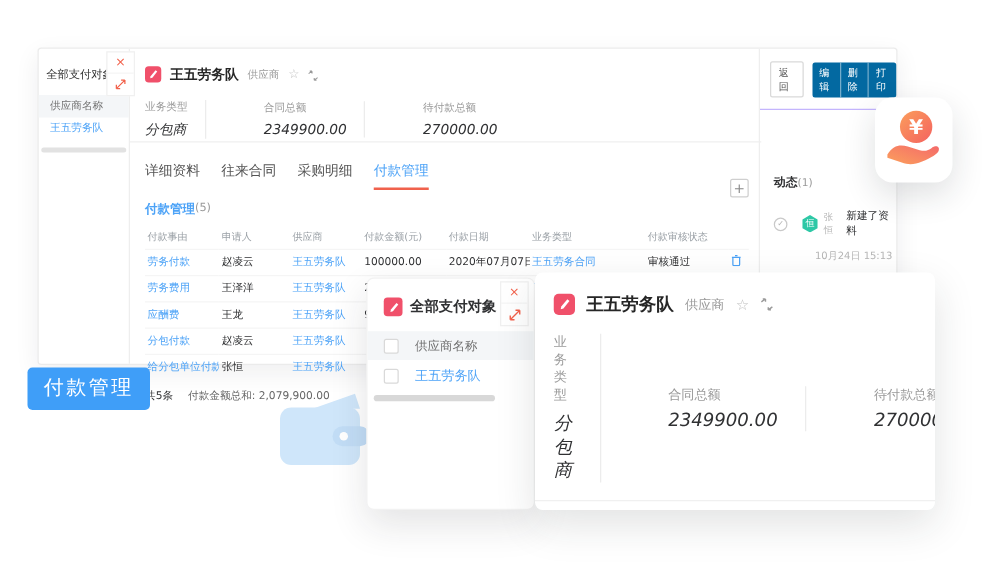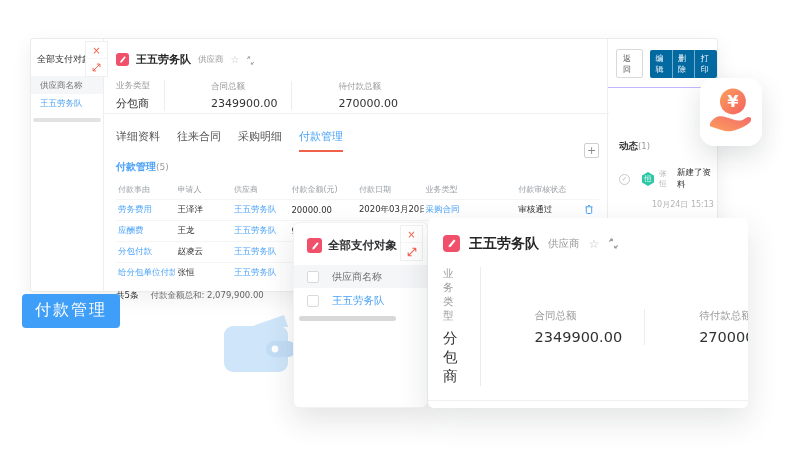--- a/index.html
+++ b/index.html
@@ -24,21 +24,21 @@
   .mw-content { position:absolute; left:73px; top:0; width:505px; height:100%; padding:0 0 0 12px; }
   .doc-icon { width:13px; height:13px; border-radius:3px; background:#f0506a; display:inline-flex; align-items:center; justify-content:center; flex:none; }
   .obj-header { display:flex; align-items:center; gap:7px; padding-top:11px; }
   .obj-title { font-size:11px; font-weight:bold; color:#262626; }
   .obj-badge { font-size:8.5px; color:#9a9a9a; }
   .star { color:#c0c0c0; font-size:10px; line-height:1; }
   .stats { display:flex; align-items:center; margin-top:11px;gap:32px; }
   .stat { padding-right:14px; margin-right:14px; border-right:1px solid #ececec; }
   .stat:last-child { border-right:none; }
   .stat .lb { font-size:8.5px; color:#9a9a9a; }
-  .stat .vl { font-size:11px; color:#303133; font-weight:500; margin-top:4px; }
+  .stat .vl { font-size:11px; color:#303133; font-weight:500; margin-top:4px;font-style:italic; }
   .mw-divider { position:absolute; left:0; right:0; top:74px; border-bottom:1px solid #f0f0f0; }
   .tabs { display:flex; gap:17px; margin-top:18px; }
   .tab { font-size:11px; color:#555; padding-bottom:6px; }
   .tab.active { color:#4da3f7; border-bottom:2px solid #f0614c; }
   .sec-row { display:flex; align-items:center; margin-top:8px; }
   .sec-title { font-size:10px; font-weight:bold; color:#4da3f7; }
   .sec-count { font-size:9px; color:#9a9a9a; }
   .plus-btn { position:absolute; right:10px; top:104px; width:15px; height:15px; border:1px solid #cfcfcf; border-radius:2px; color:#8a8a8a; font-size:11px; line-height:13px; text-align:center; background:#fff; }
 
   table.pay { border-collapse:collapse; margin-top:6px; width:483px; table-layout:fixed; }
@@ -190,20 +190,32 @@
         <th>供应商</th>
         <th>付款金额(元)</th>
         <th>付款日期</th>
         <th>业务类型</th>
         <th>付款审核状态</th>
         <th></th>
       </tr>
         </thead>
       <tbody>
         <tr>
+          <td class="lnk">劳务付款</td>
+          <td>赵凌云</td>
+          <td class="lnk">王五劳务队</td>
+          <td>100000.00</td>
+          <td>2020年07月07日</td>
+          <td class="lnk">王五劳务合同</td>
+          <td>审核通过</td>
+          <td><svg width="8" height="9" viewBox="0 0 8 9">
+                <path d="M0.5 1.8 h7 M3 0.5 h2 M1.3 1.8 v5.7 a1 1 0 0 0 1 1 h3.4 a1 1 0 0 0 1 -1 V1.8" stroke="#4da3f7" stroke-width="1" fill="none"></path>
+              </svg></td>
+        </tr>
+        <tr>
           <td class="lnk">劳务费用</td>
           <td>王泽洋</td>
           <td class="lnk">王五劳务队</td>
           <td>20000.00</td>
           <td>2020年03月20日</td>
           <td class="lnk">采购合同</td>
           <td>审核通过</td>
           <td><svg width="8" height="9" viewBox="0 0 8 9">
                 <path d="M0.5 1.8 h7 M3 0.5 h2 M1.3 1.8 v5.7 a1 1 0 0 0 1 1 h3.4 a1 1 0 0 0 1 -1 V1.8" stroke="#4da3f7" stroke-width="1" fill="none"></path>
               </svg></td>

